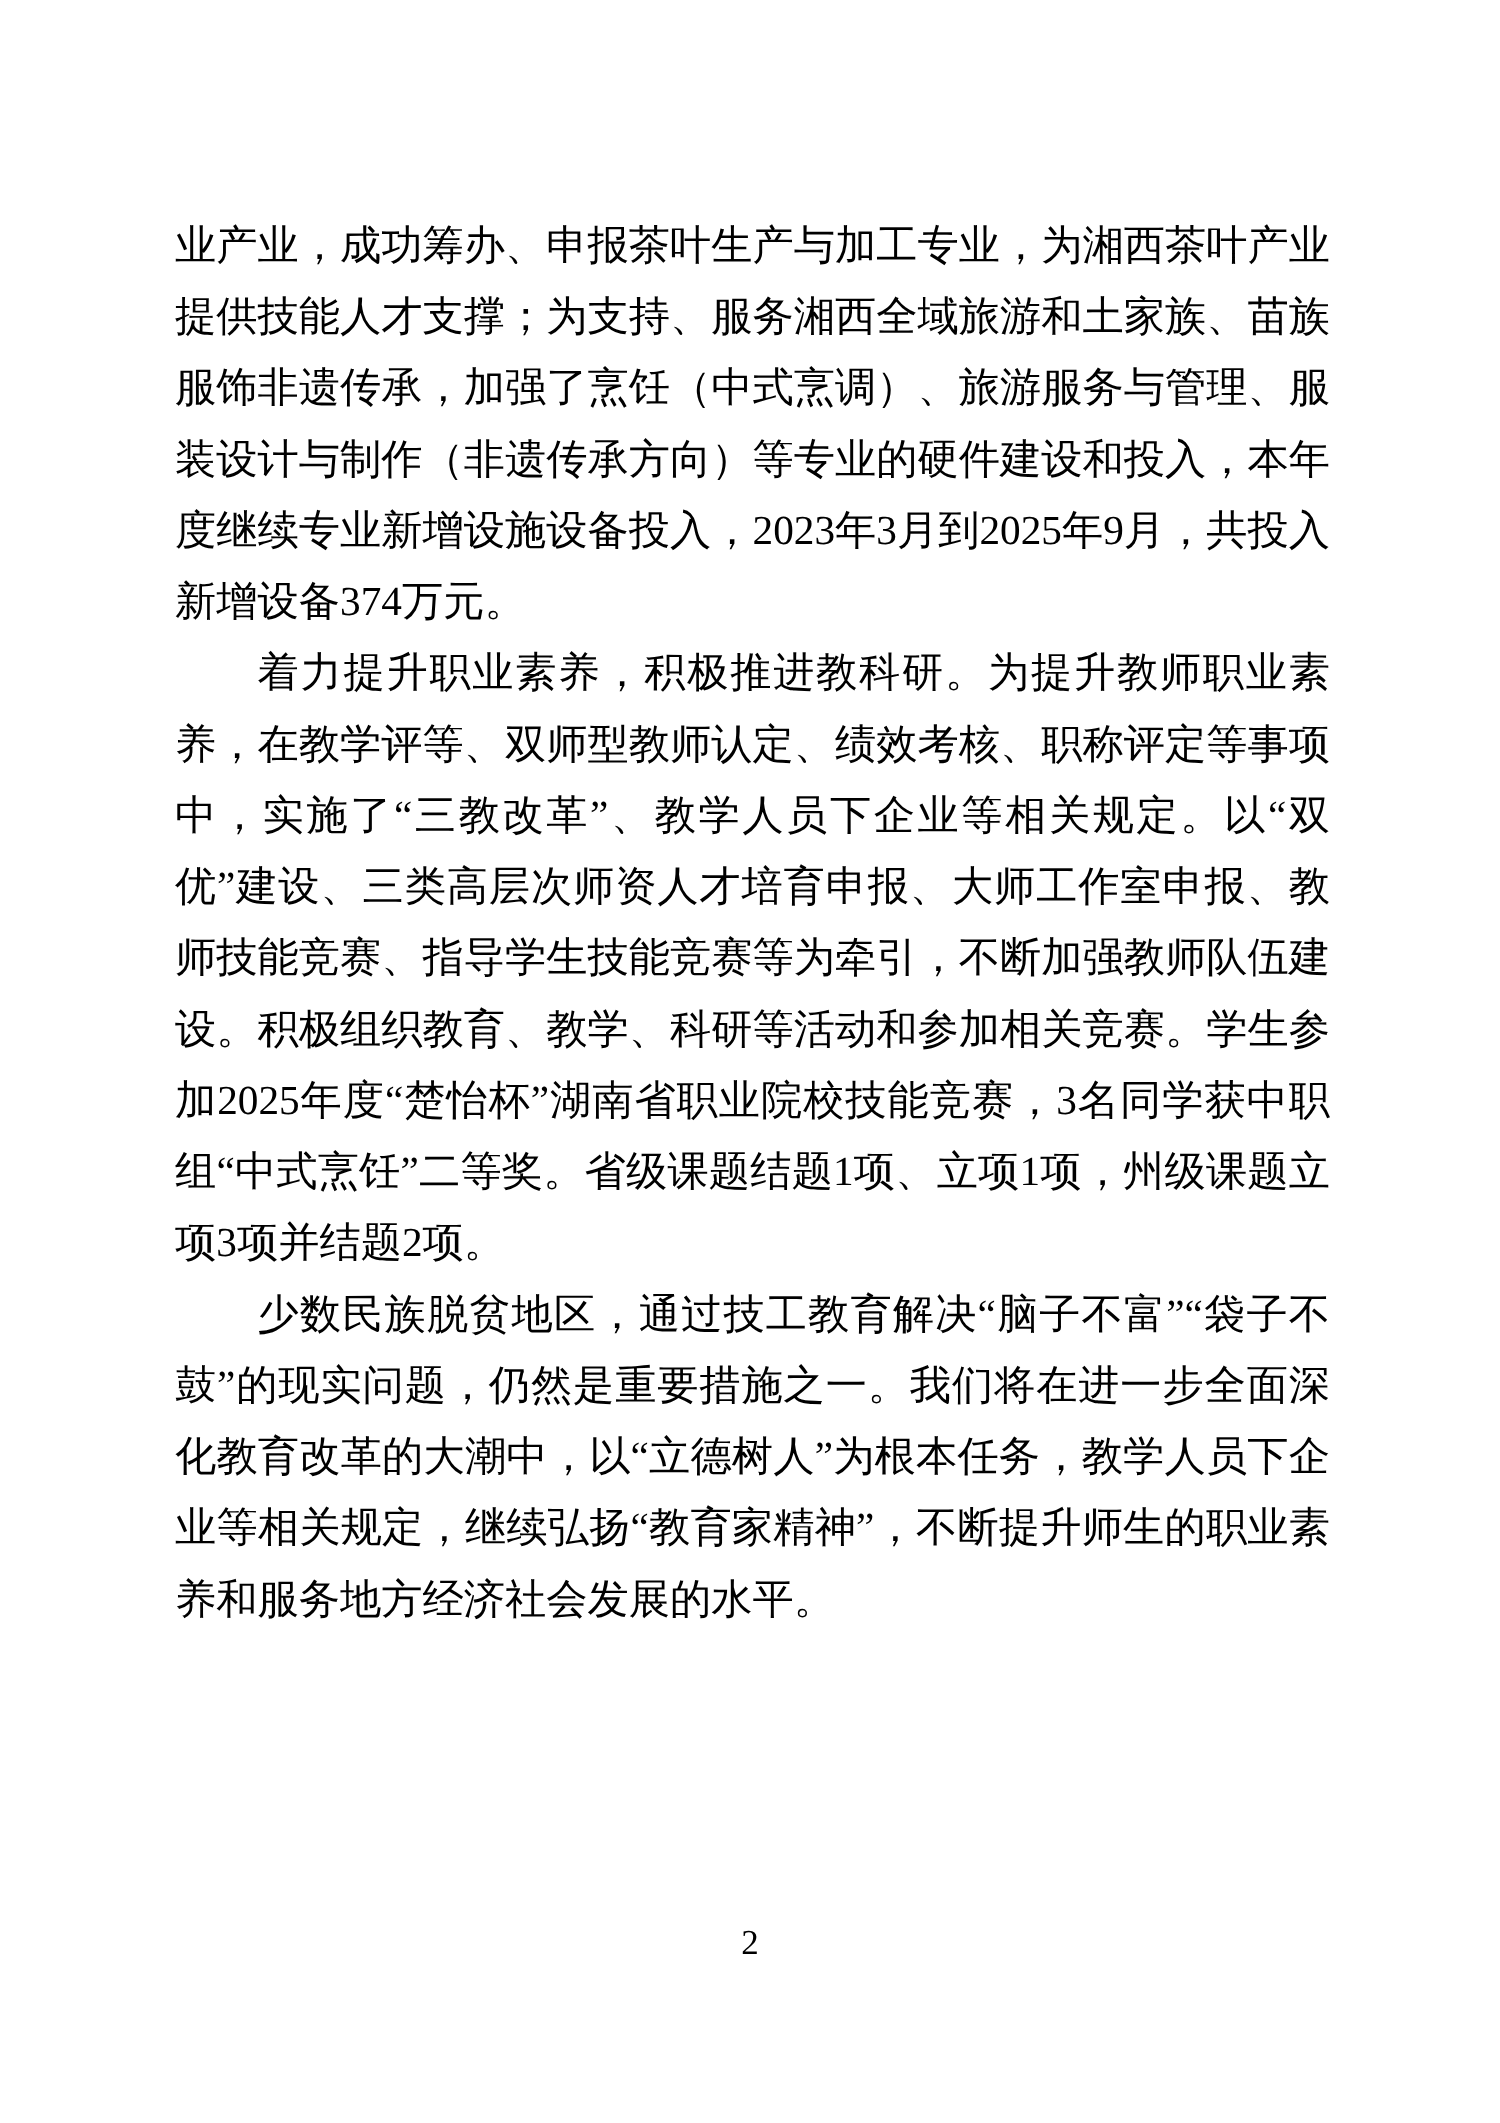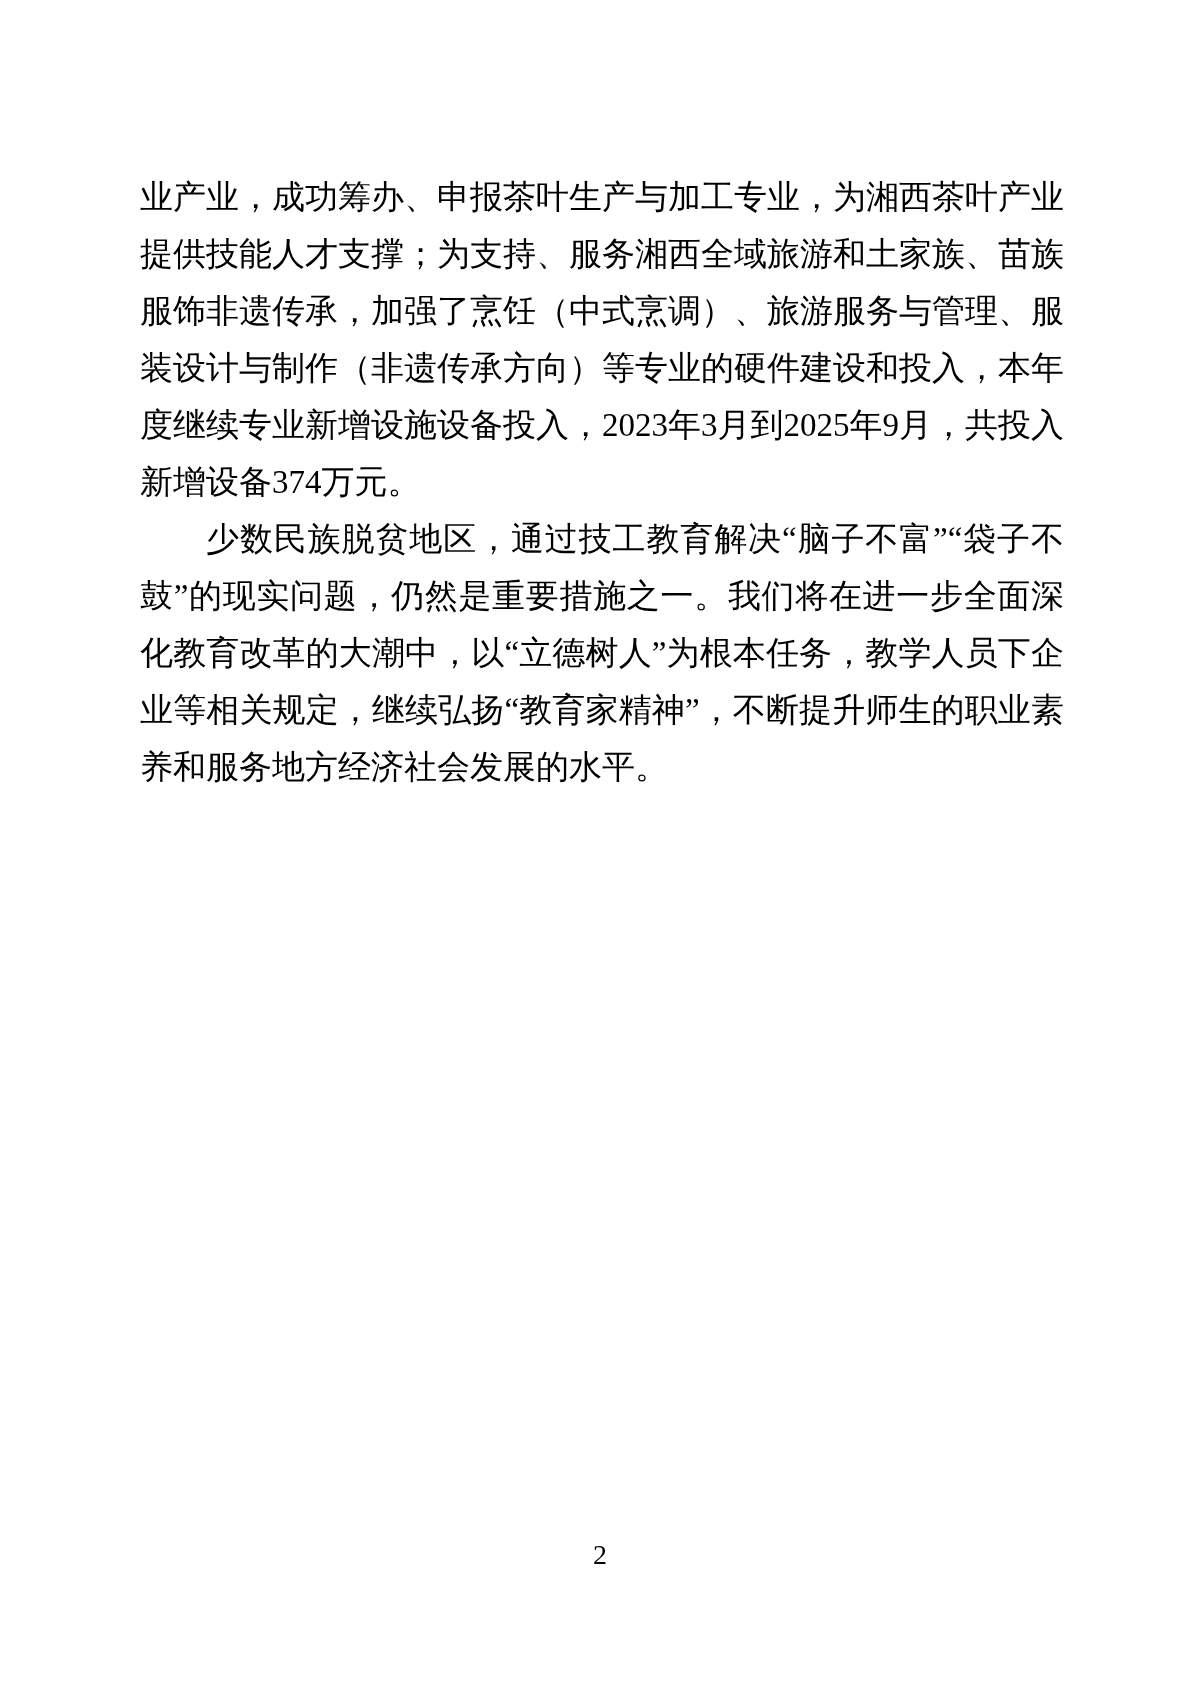--- a/index.html
+++ b/index.html
@@ -47,19 +47,20 @@
     line-height: 34px;
     color: #000000;
   }
 </style>
 </head>
 <body>
 
 <div class="page">
   <div class="body-text">
     <p>业产业，成功筹办、申报茶叶生产与加工专业，为湘西茶叶产业提供技能人才支撑；为支持、服务湘西全域旅游和土家族、苗族服饰非遗传承，加强了烹饪（中式烹调）、旅游服务与管理、服装设计与制作（非遗传承方向）等专业的硬件建设和投入，本年度继续专业新增设施设备投入，2023年3月到2025年9月，共投入新增设备374万元。</p>
+    <p class="indent">着力提升职业素养，积极推进教科研。为提升教师职业素养，在教学评等、双师型教师认定、绩效考核、职称评定等事项中，实施了“三教改革”、教学人员下企业等相关规定。以“双优”建设、三类高层次师资人才培育申报、大师工作室申报、教师技能竞赛、指导学生技能竞赛等为牵引，不断加强教师队伍建设。积极组织教育、教学、科研等活动和参加相关竞赛。学生参加2025年度“楚怡杯”湖南省职业院校技能竞赛，3名同学获中职组“中式烹饪”二等奖。省级课题结题1项、立项1项，州级课题立项3项并结题2项。</p>
     <p class="indent">少数民族脱贫地区，通过技工教育解决“脑子不富”“袋子不鼓”的现实问题，仍然是重要措施之一。我们将在进一步全面深化教育改革的大潮中，以“立德树人”为根本任务，教学人员下企业等相关规定，继续弘扬“教育家精神”，不断提升师生的职业素养和服务地方经济社会发展的水平。</p>
   </div>
 
   <div class="page-footer">
     <span class="page-number">2</span>
   </div>
 </div>
 
 </body></html>

